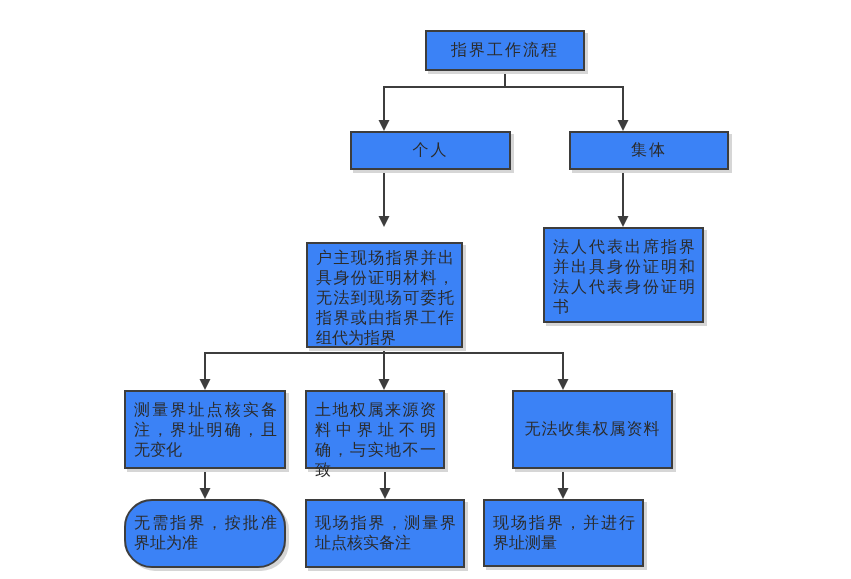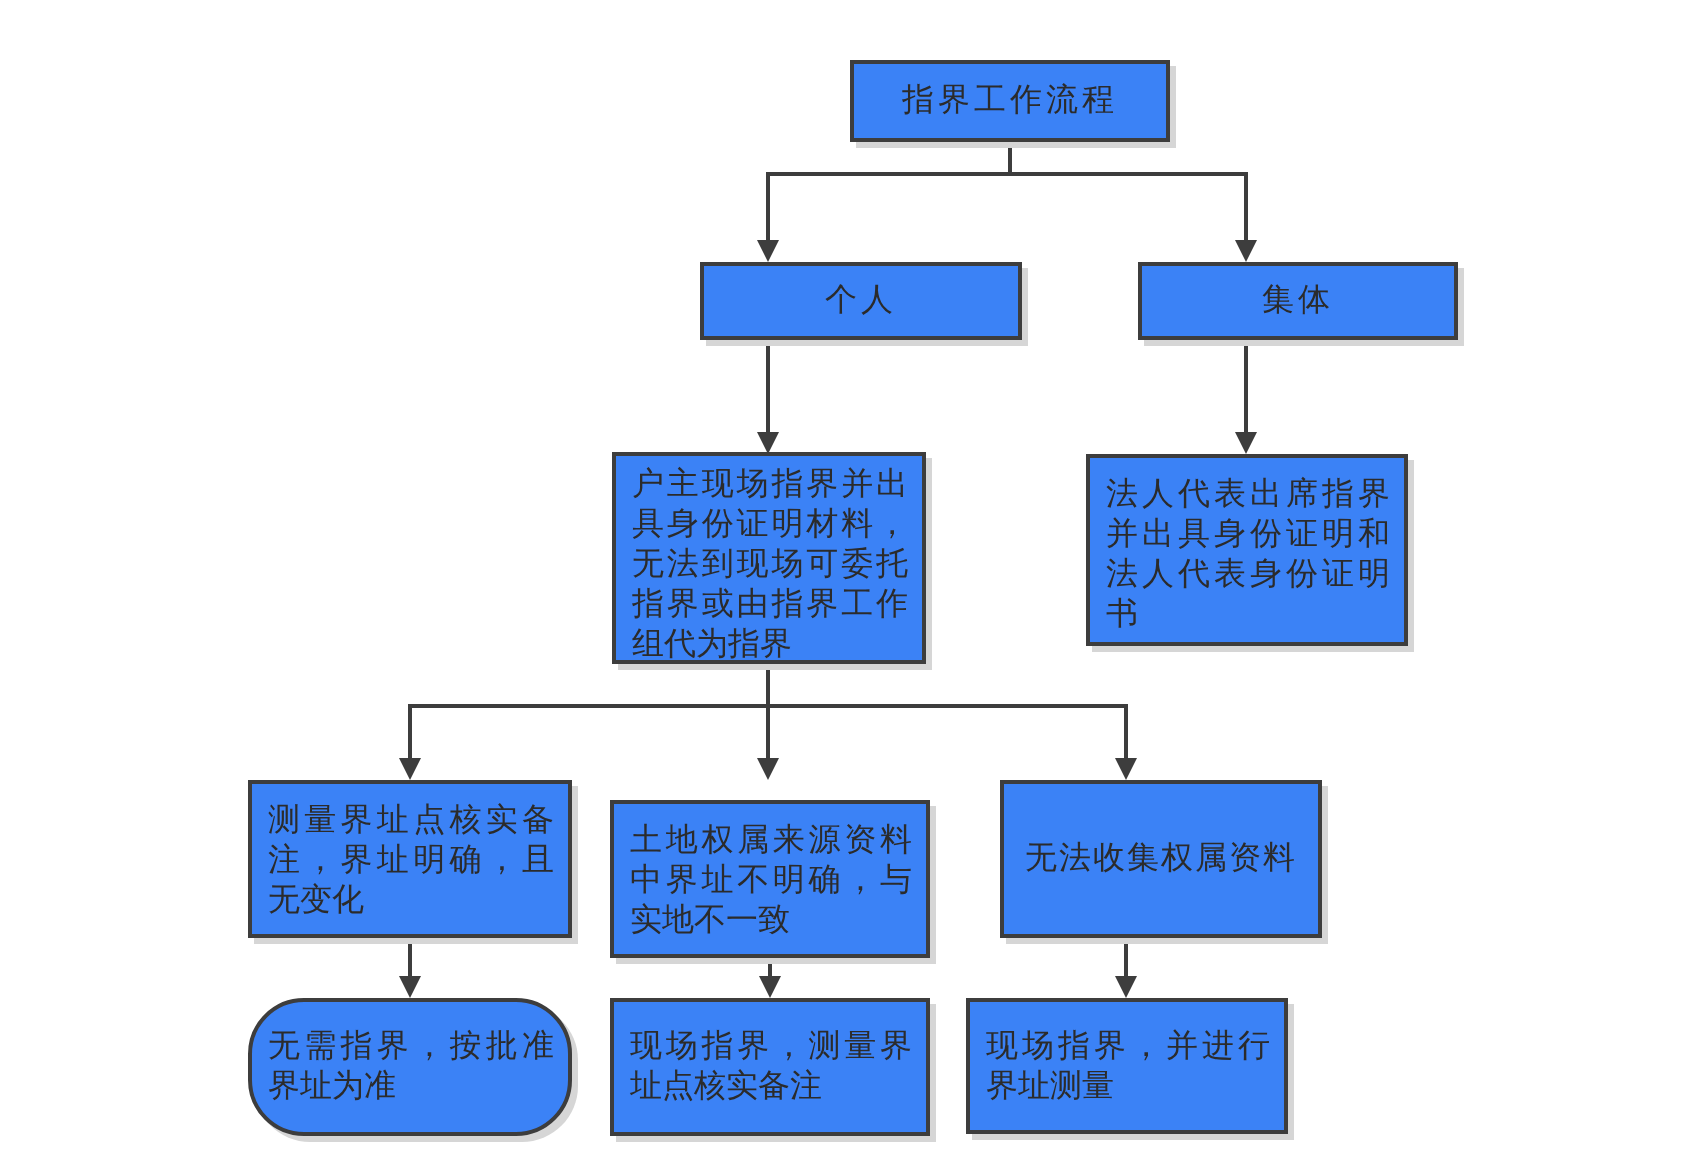--- a/index.html
+++ b/index.html
@@ -96,29 +96,29 @@
       <polygon points="557.5,488 568.5,488 563,499"></polygon>
     </g>
   </svg>
 
   <div class="node center" style="left:425px;top:30px;width:160px;height:41px;">指界工作流程</div>
 
   <div class="node center" style="left:305px;top:131px;width:161px;height:39px;margin-left:45px;">个人</div>
 
   <div class="node center" style="left:569px;top:131px;width:160px;height:39px;">集体</div>
 
-  <div class="node para" style="left:306px;top:226px;width:157px;height:106px;padding-top:4px;">户主现场指界并出具身份证明材料，无法到现场可委托指界或由指界工作组代为指界</div>
+  <div class="node para" style="left:306px;top:242px;width:157px;height:106px;padding-top:4px;">户主现场指界并出具身份证明材料，无法到现场可委托指界或由指界工作组代为指界</div>
 
   <div class="node para" style="left:543px;top:227px;width:161px;height:96px;">法人代表出席指界并出具身份证明和法人代表身份证明书</div>
 
   <div class="node para" style="left:124px;top:390px;width:162px;height:79px;">测量界址点核实备注，界址明确，且无变化</div>
 
-  <div class="node para" style="left:305px;top:400px;width:160px;height:79px;">土地权属来源资料中界址不明确，与实地不一致</div>
+  <div class="node para" style="left:305px;top:390px;width:140px;height:79px;">土地权属来源资料中界址不明确，与实地不一致</div>
 
-  <div class="node center" style="left:500px;top:390px;width:161px;height:79px;letter-spacing:1px;">无法收集权属资料</div>
+  <div class="node center" style="left:512px;top:390px;width:161px;height:79px;letter-spacing:1px;">无法收集权属资料</div>
 
   <div class="node para" style="left:124px;top:499px;width:162px;height:69px;padding-top:12px;border-radius:28px;">无需指界，按批准界址为准</div>
 
   <div class="node para" style="left:305px;top:499px;width:160px;height:69px;padding-top:12px;">现场指界，测量界址点核实备注</div>
 
   <div class="node para" style="left:483px;top:499px;width:161px;height:68px;padding-top:12px;">现场指界，并进行界址测量</div>
 
 </div>
 
 </body></html>

